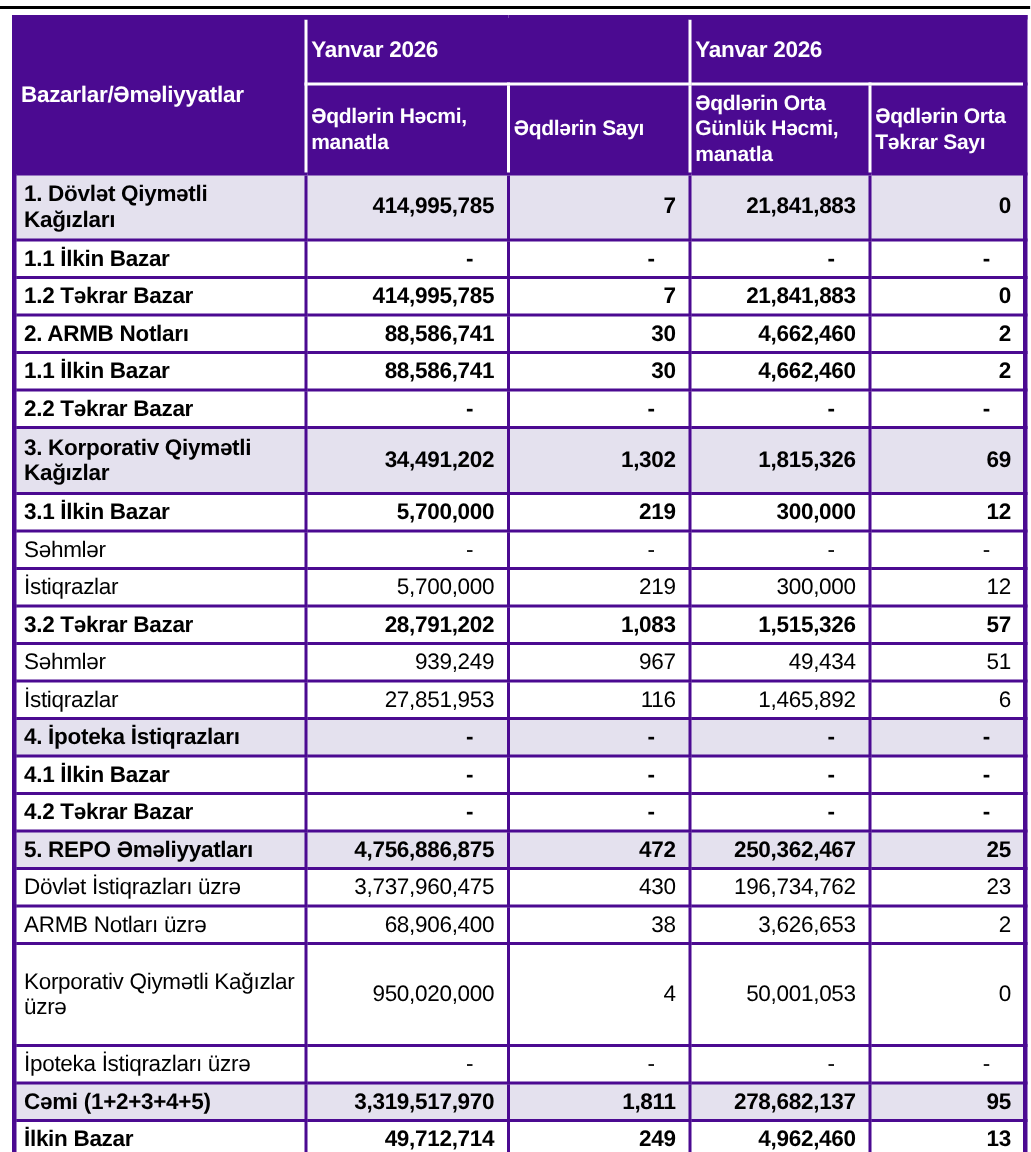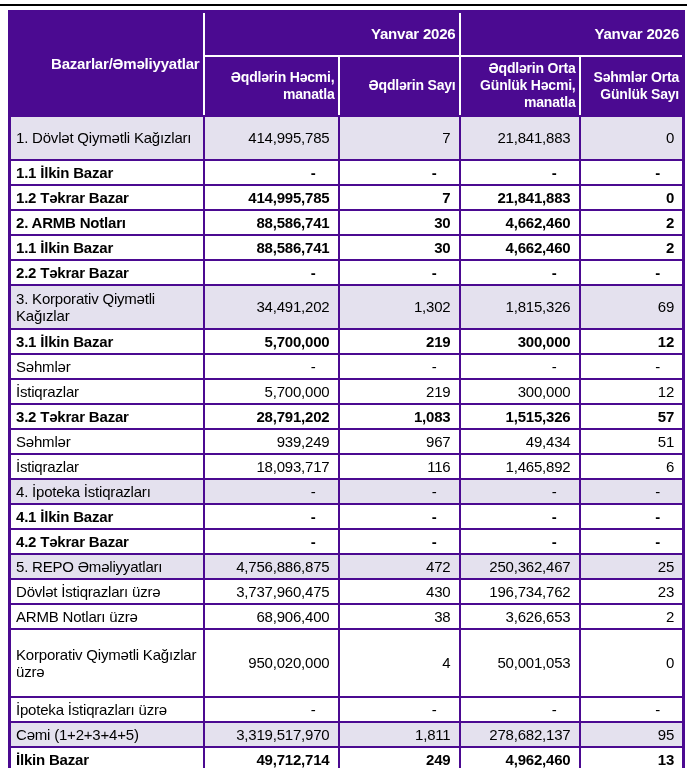--- a/index.html
+++ b/index.html
@@ -23,21 +23,21 @@
   table.sec{
     width:674px;
     border-collapse:collapse;
     table-layout:fixed;
     border:3px solid var(--border);
   }
   thead th{
     background:var(--headerBg);
     color:#fff;
     font-weight:bold;
-    text-align:right;
+    text-align:left;
     vertical-align:middle;
     border:2px solid #fff;
     padding:2px 3px;
     font-size:14px;
     line-height:17px;
     letter-spacing:-0.2px;
   }
   thead tr.group-row th{height:44px;font-size:15px;}
   thead tr.sub-row th{height:60px;}
   thead th.hdr-bottom{border-bottom:2px solid var(--border);}
@@ -48,21 +48,21 @@
     line-height:17px;
     padding:3px 6px;
     vertical-align:middle;
     letter-spacing:-0.2px;
     background:#fff;
   }
   tbody tr{height:24px;}
   td.label{text-align:left;padding-left:5px;}
   td.num{text-align:right;padding-right:8px;}
   td.num.dash{padding-right:22px;}
-  tr.section td{background:var(--rowHighlight);font-weight:normal;margin-top:32px;}
+  tr.section td{background:var(--rowHighlight);font-weight:bold;margin-top:32px;}
   tr.bold td{font-weight:bold;}
   tr.tall{height:44px;}
   tr.xtall{height:68px;}
 </style>
 </head>
 <body>
 
 <div class="page">
   <div class="frame-line top"></div>
 
@@ -78,21 +78,21 @@
       <thead>
         <tr class="group-row">
           <th rowspan="2" class="hdr-bottom">Bazarlar/Əməliyyatlar</th>
           <th colspan="2">Yanvar 2026</th>
           <th colspan="2">Yanvar 2026</th>
         </tr>
         <tr class="sub-row">
           <th class="hdr-bottom">Əqdlərin Həcmi, manatla</th>
           <th class="hdr-bottom">Əqdlərin Sayı</th>
           <th class="hdr-bottom">Əqdlərin Orta Günlük Həcmi, manatla</th>
-          <th class="hdr-bottom">Səhmlər Orta Günlük Sayı</th>
+          <th class="hdr-bottom">Əqdlərin Orta Təkrar Sayı</th>
         </tr>
       </thead>
       <tbody>
           <tr class="section tall">
     <td class="label">1. Dövlət Qiymətli Kağızları</td>
     <td class="num">414,995,785</td>
     <td class="num">7</td>
     <td class="num">21,841,883</td>
     <td class="num">0</td>
   </tr>
@@ -168,21 +168,21 @@
   </tr>
           <tr class="plain">
     <td class="label">Səhmlər</td>
     <td class="num">939,249</td>
     <td class="num">967</td>
     <td class="num">49,434</td>
     <td class="num">51</td>
   </tr>
           <tr class="plain">
     <td class="label">İstiqrazlar</td>
-    <td class="num">18,093,717</td>
+    <td class="num">27,851,953</td>
     <td class="num">116</td>
     <td class="num">1,465,892</td>
     <td class="num">6</td>
   </tr>
           <tr class="section">
     <td class="label">4. İpoteka İstiqrazları</td>
     <td class="num dash">-</td>
     <td class="num dash">-</td>
     <td class="num dash">-</td>
     <td class="num dash">-</td>

